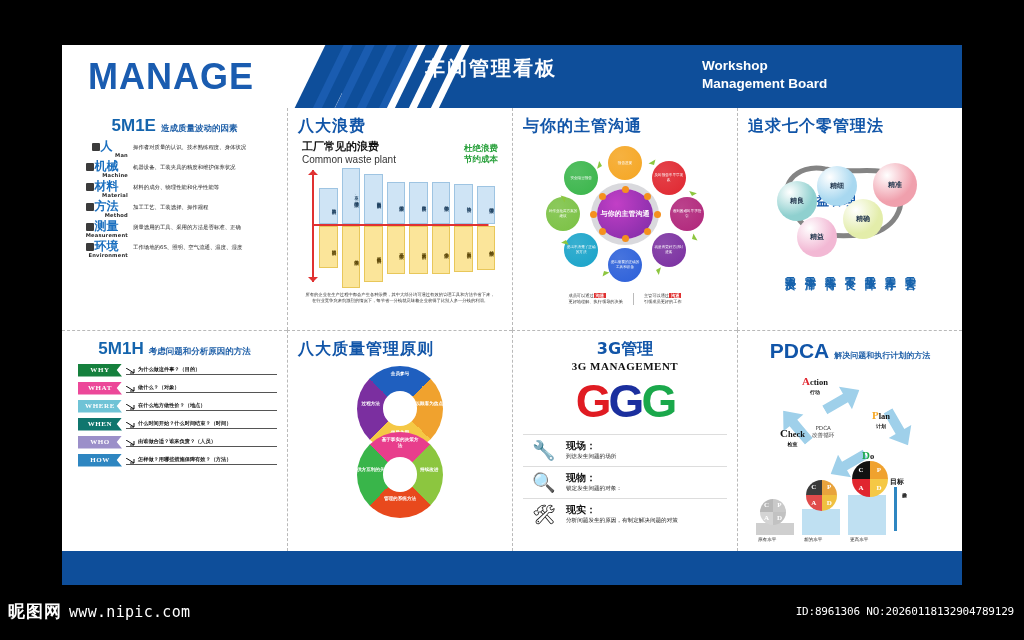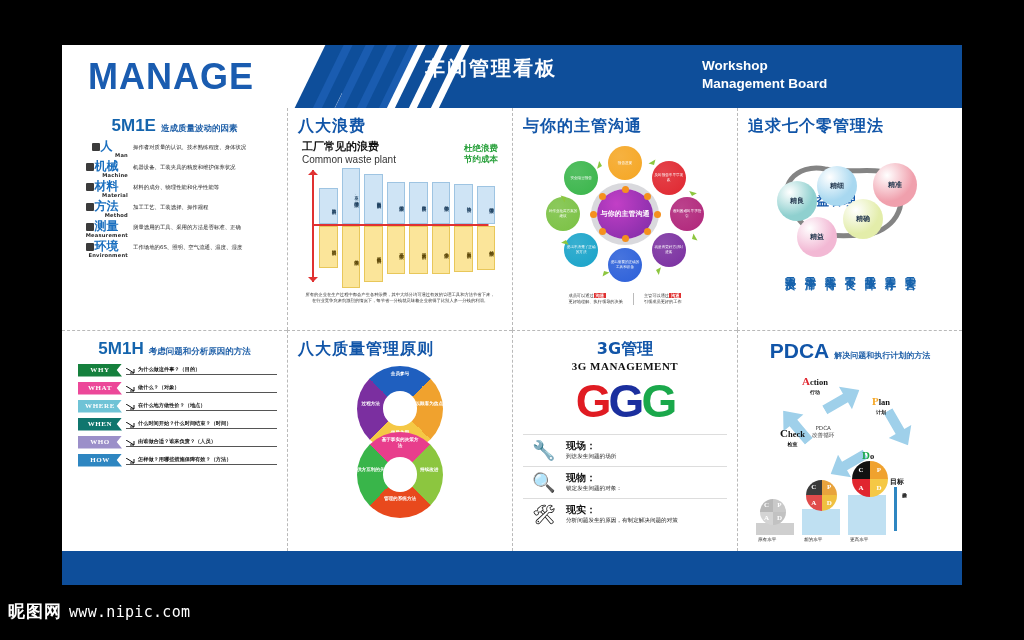--- a/index.html
+++ b/index.html
@@ -481,21 +481,21 @@
           <div>PDCA</div>
           <div>改善循环</div>
         </div>
       <div style="position: absolute; left: 72px; top: 22px; width: 40px; height: 30px; transform: rotate(-30deg);"><svg viewBox="0 0 40 30" width="40" height="30">
               <path d="M0 10 L24 10 L24 2 L40 15 L24 28 L24 20 L0 20 Z" fill="#9fd0ea"></path>
             </svg></div>
           <div class="pdword" style="left: 52px; top: 8px; color: rgb(224, 38, 47);"><span><b>A</b><i>ction</i></span><em>行动</em></div>
           <div style="position: absolute; left: 128px; top: 50px; width: 40px; height: 30px; transform: rotate(60deg);"><svg viewBox="0 0 40 30" width="40" height="30">
               <path d="M0 10 L24 10 L24 2 L40 15 L24 28 L24 20 L0 20 Z" fill="#9fd0ea"></path>
             </svg></div>
-          <div class="pdword" style="left: 122px; top: 28px; color: rgb(245, 166, 35);"><span><b>P</b><i>lan</i></span><em>计划</em></div>
+          <div class="pdword" style="left: 122px; top: 42px; color: rgb(245, 166, 35);"><span><b>P</b><i>lan</i></span><em>计划</em></div>
           <div style="position: absolute; left: 78px; top: 86px; width: 40px; height: 30px; transform: rotate(150deg);"><svg viewBox="0 0 40 30" width="40" height="30">
               <path d="M0 10 L24 10 L24 2 L40 15 L24 28 L24 20 L0 20 Z" fill="#9fd0ea"></path>
             </svg></div>
           <div class="pdword" style="left: 112px; top: 82px; color: rgb(26, 168, 75);"><span><b>D</b><i>o</i></span><em>实施</em></div>
           <div style="position: absolute; left: 26px; top: 48px; width: 40px; height: 30px; transform: rotate(230deg);"><svg viewBox="0 0 40 30" width="40" height="30">
               <path d="M0 10 L24 10 L24 2 L40 15 L24 28 L24 20 L0 20 Z" fill="#9fd0ea"></path>
             </svg></div>
           <div class="pdword" style="left: 30px; top: 60px; color: rgb(17, 17, 17);"><span><b>C</b><i>heck</i></span><em>检查</em></div>
           <div class="step" style="left: 6px; top: 160px; width: 38px; height: 12px; background: rgb(207, 207, 207);"></div>
           <div class="quad" style="left: 10px; top: 136px; width: 26px; height: 26px;">
@@ -530,13 +530,14 @@
   </div>
 
   <div class="board-foot"></div>
 </div>
 
 <div class="foot">
   <div class="foot-left">
     <span class="foot-logo">昵图网</span>
     <span class="foot-url">www.nipic.com</span>
   </div>
+  <div class="foot-right">ID:8961306 NO:20260118132904789129</div>
 </div>
 
 </body></html>

